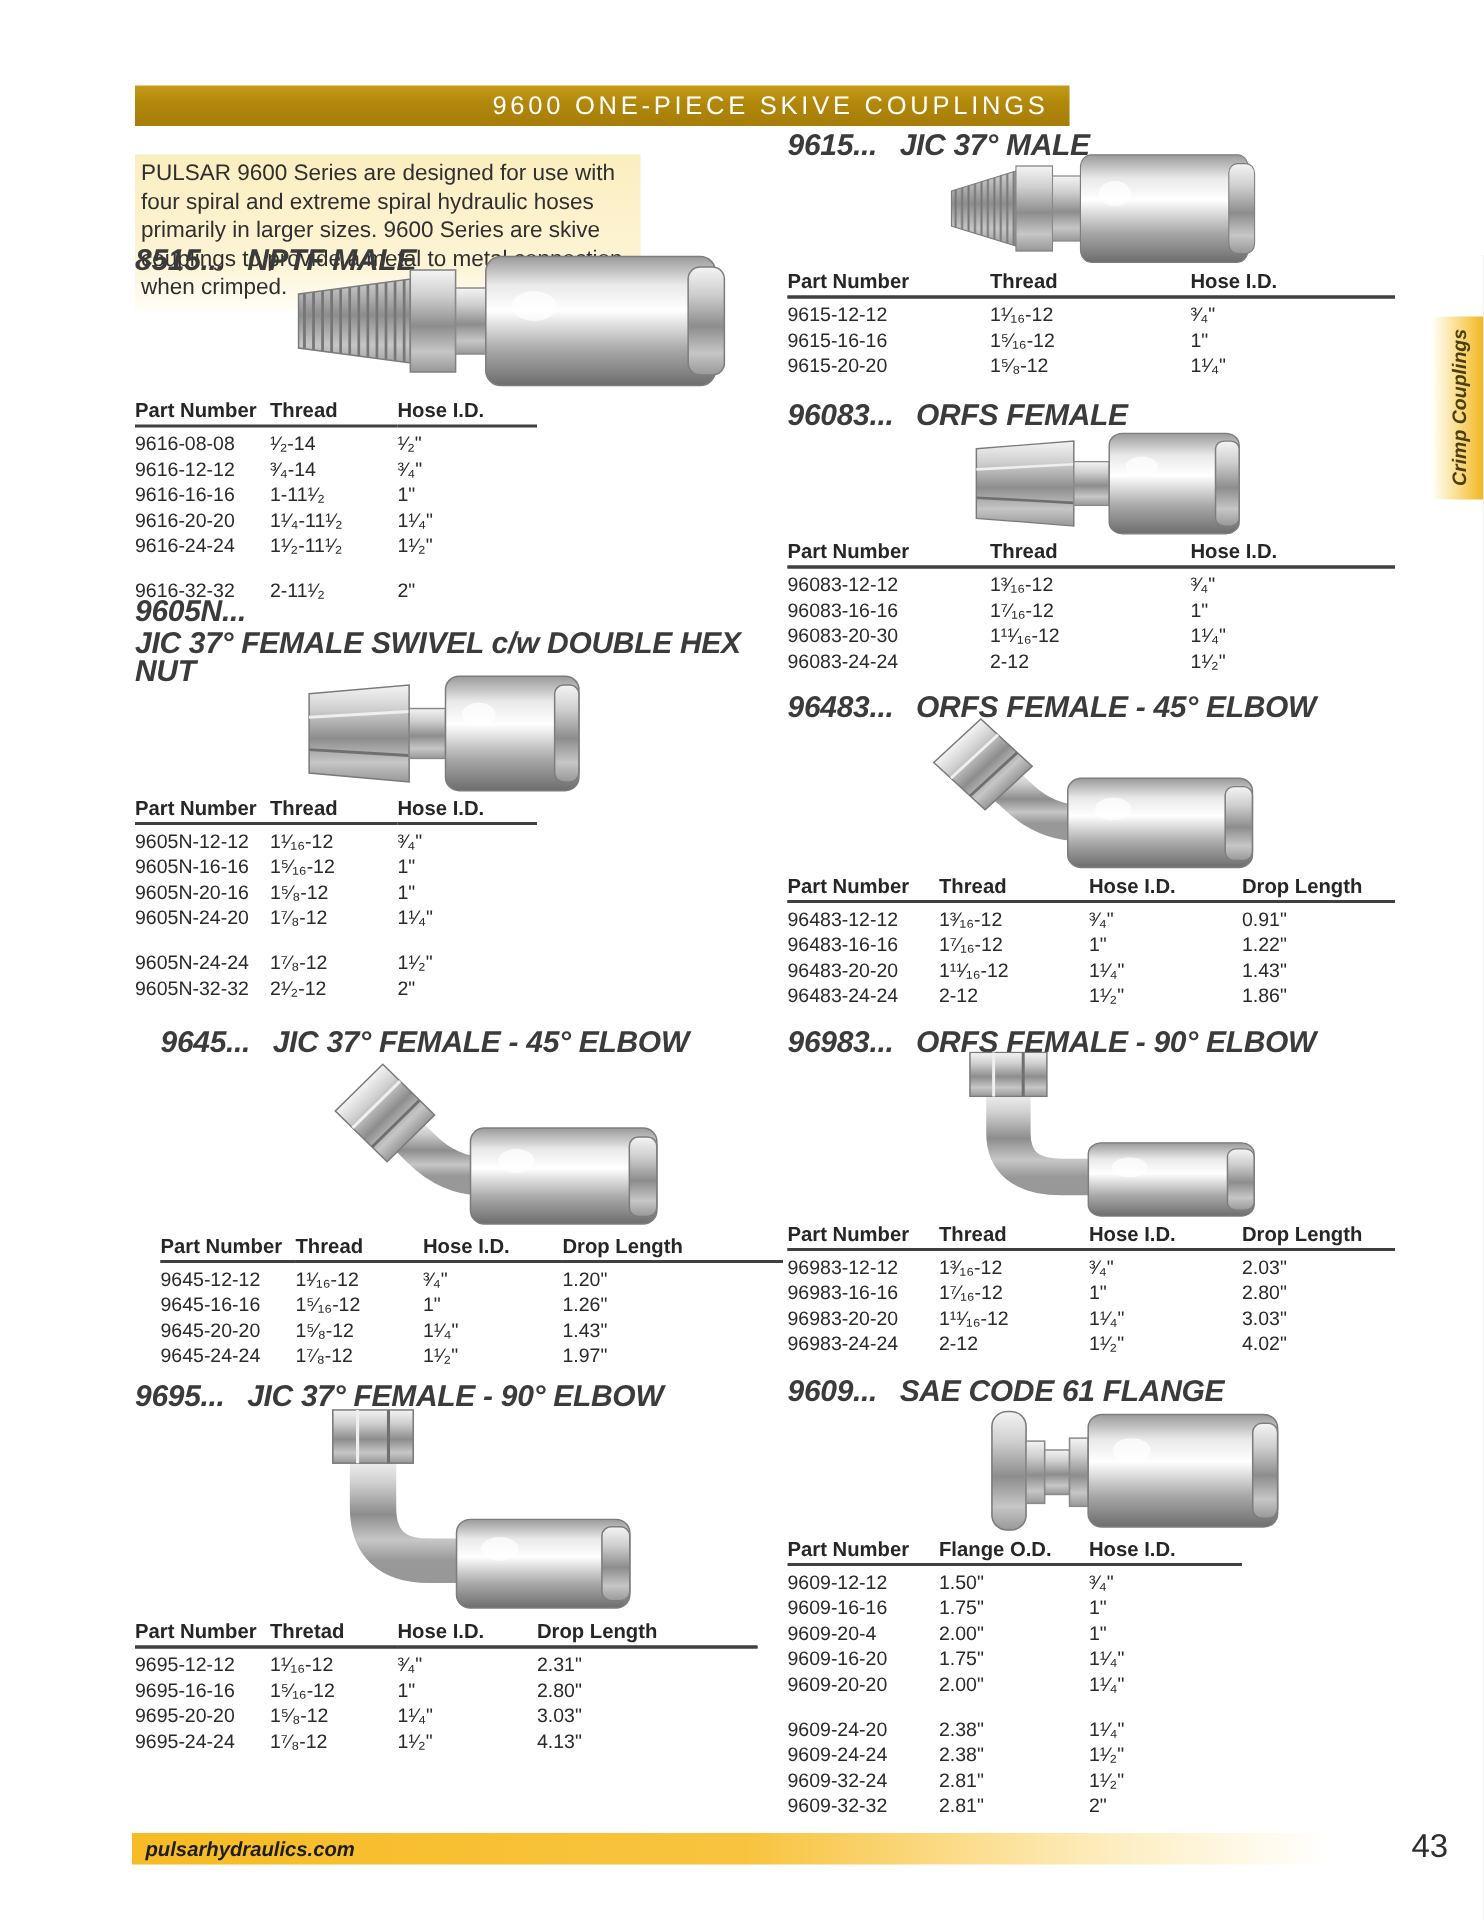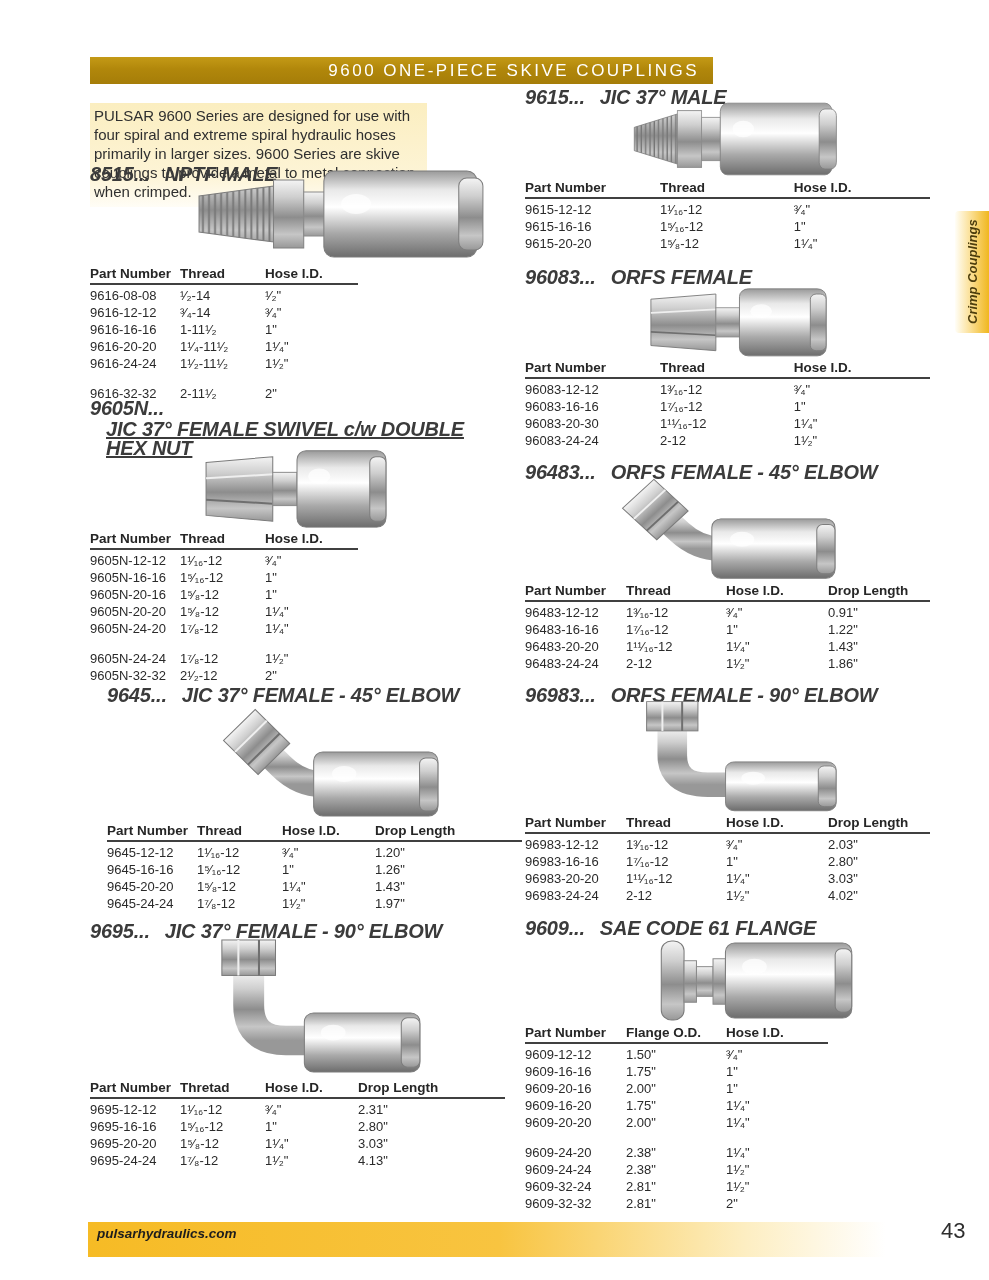--- a/index.html
+++ b/index.html
@@ -22,21 +22,21 @@
   .intro {
     position:absolute; left:90px; top:88px; width:337px; box-sizing:border-box;
     background:linear-gradient(#fbeec0 0%, #fdf4d6 70%, #fffdf6 100%);
     font-size:15px; line-height:19px; color:#2f2f2f; padding:3px 4px 6px 4px;
   }
 
   
   .sec { position:absolute; }
   .sec .title { margin:0; font-size:20px; font-weight:bold; font-style:italic; color:#3b3b3b; letter-spacing:-0.2px; }
   .sec .title .name { margin-left:15px; }
-  .sec-two-line .title .name { display:block; margin-left:16px; line-height:19px;text-decoration:underline; }
+  .sec-two-line .title .name { display:block; margin-left:0; line-height:19px; }
   .photo { position:absolute; }
   .photo svg { display:block; width:100%; height:100%; }
 
   
   .tbl { position:absolute; left:0; border-collapse:collapse; width:100%; table-layout:fixed; }
   .tbl th {
     text-align:left; font-size:13.5px; font-weight:bold; color:#262626;
     border-bottom:2px solid #404040; padding:0 0 2px 0;
   }
   .tbl td { font-size:13px; color:#2a2a2a; padding:0; height:17px; line-height:17px; overflow:hidden; white-space:nowrap; }
@@ -73,21 +73,21 @@
   #sec-96483 .tbl   { top:122px; }
   #sec-96983 { left:525px; top:684px; width:405px; }
   #sec-96983 .photo { left:94px;  top:16px; width:222px; height:114px; }
   #sec-96983 .tbl   { top:131px; }
   #sec-9609  { left:525px; top:917px; width:405px; }
   #sec-9609  .photo { left:128px; top:20px; width:207px; height:87px; }
   #sec-9609  .tbl   { top:108px; }
 
   
   .footer-bar {
-    position:absolute; left:88px; top:1222px; width:822px; height:35px;
+    position:absolute; left:88px; top:1222px; width:822px; height:21px;
     background:linear-gradient(90deg,#f6bb25 0%, #f8c440 50%, #fdeec2 80%, rgba(255,255,255,0) 97%);
     line-height:21px;
   }
   .footer-bar .url { font-size:13.5px; font-weight:bold; font-style:italic; color:#1d1d1d; padding-left:9px; cursor:pointer; }
   .page-number { position:absolute; left:941px; top:1218px; font-size:22px; color:#2e2e2e; }
 
   
   .side-tab {
     position:absolute; left:955px; top:211px; width:34px; height:122px;
     background:linear-gradient(90deg,#fffef8 0%, #fbe096 45%, #f0b71e 100%);
@@ -227,25 +227,20 @@
             <td>9605N-16-16</td>
             <td>1⁵⁄₁₆-12</td>
             <td>1"</td>
           </tr>
           <tr>
             <td>9605N-20-16</td>
             <td>1⁵⁄₈-12</td>
             <td>1"</td>
           </tr>
           <tr>
-            <td>9605N-20-20</td>
-            <td>1⁵⁄₈-12</td>
-            <td>1¹⁄₄"</td>
-          </tr>
-          <tr>
             <td>9605N-24-20</td>
             <td>1⁷⁄₈-12</td>
             <td>1¹⁄₄"</td>
           </tr>
           <tr>
             <td colspan="9" class="sp"></td>
           </tr>
           <tr>
             <td>9605N-24-24</td>
             <td>1⁷⁄₈-12</td>
@@ -594,21 +589,21 @@
             <td>9609-12-12</td>
             <td>1.50"</td>
             <td>³⁄₄"</td>
           </tr>
           <tr>
             <td>9609-16-16</td>
             <td>1.75"</td>
             <td>1"</td>
           </tr>
           <tr>
-            <td>9609-20-16</td>
+            <td>9609-20-4</td>
             <td>2.00"</td>
             <td>1"</td>
           </tr>
           <tr>
             <td>9609-16-20</td>
             <td>1.75"</td>
             <td>1¹⁄₄"</td>
           </tr>
           <tr>
             <td>9609-20-20</td>

